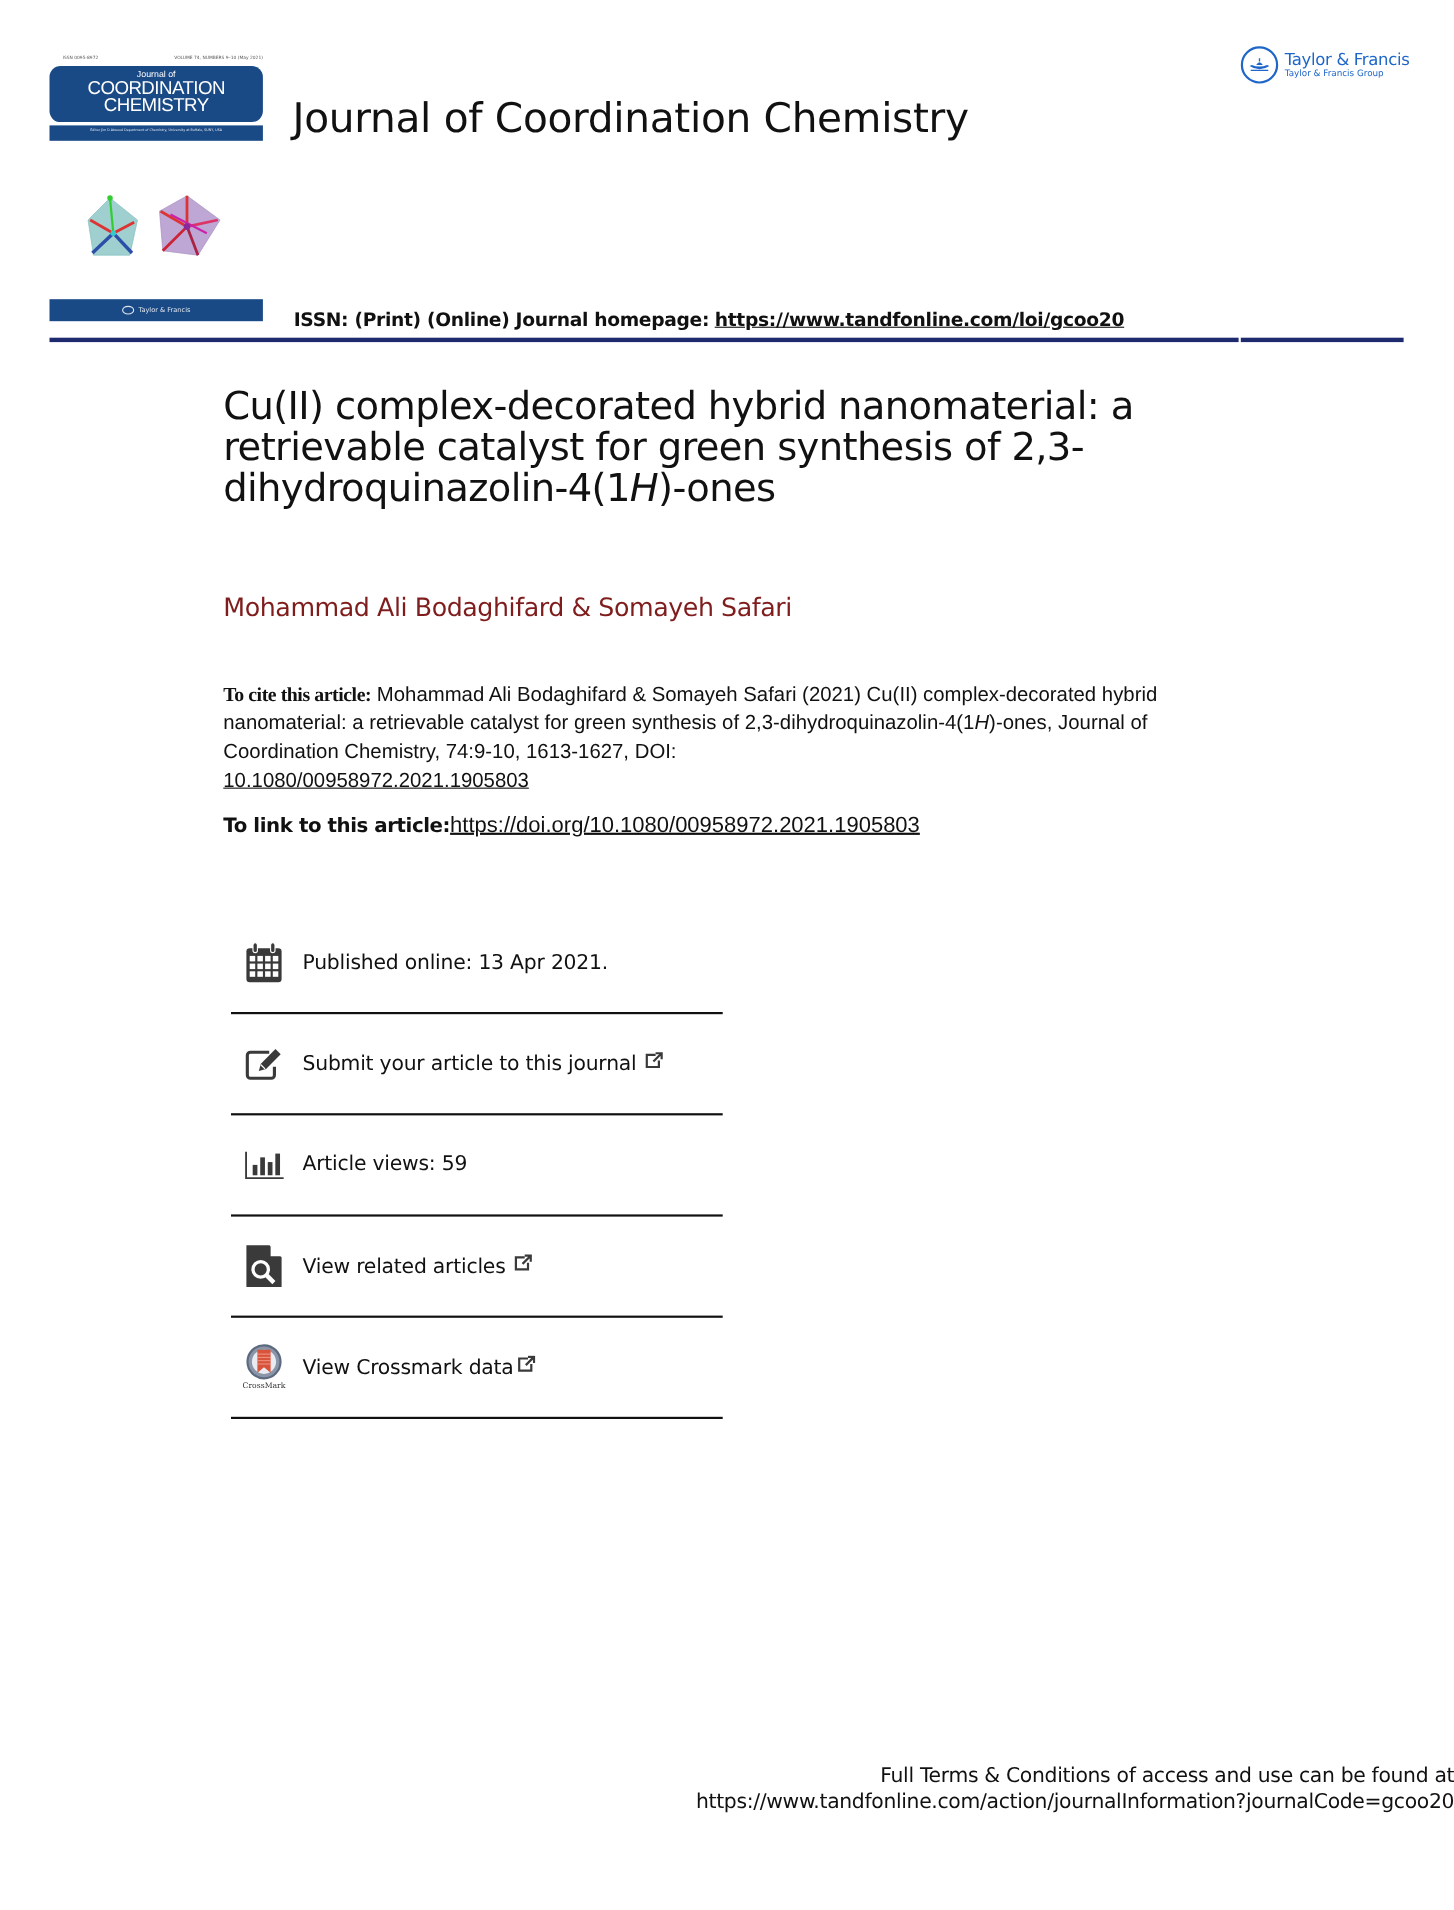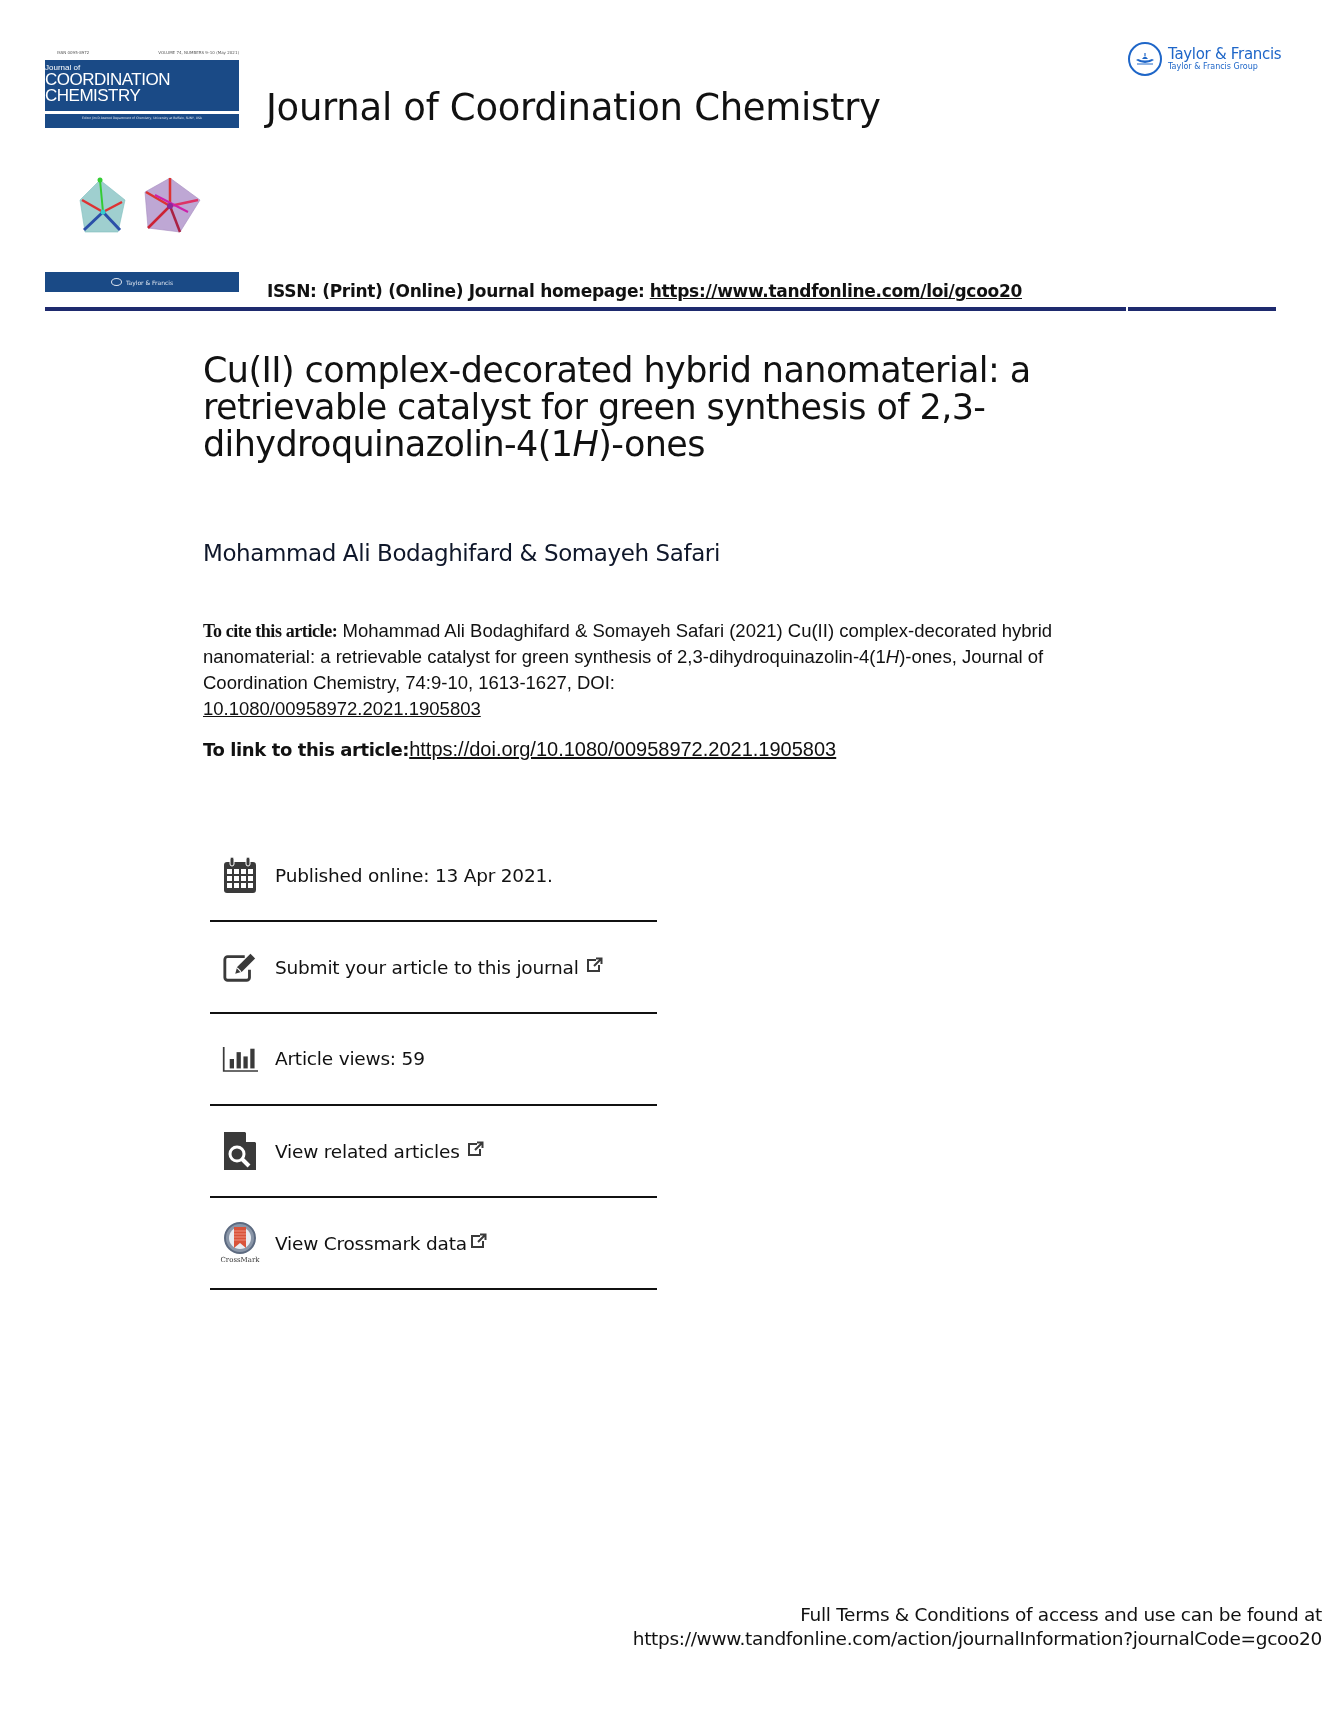--- a/index.html
+++ b/index.html
@@ -2,21 +2,21 @@
 <html><head>
   <meta charset="utf-8">
   <style>
     * { box-sizing: border-box; margin: 0; padding: 0; }
     html, body { width: 1322px; height: 1736px; background: #ffffff; }
     body { position: relative; font-family: "DejaVu Sans", sans-serif; color: #111; overflow: hidden; }
 
     
     .cover { position: absolute; left: 45px; top: 50px; width: 194px; height: 244px; }
     .cover-meta { position: absolute; left: 12px; top: 0; width: 182px; height: 10px; font-size: 4px; color: #555; display: flex; justify-content: space-between; }
-    .cover-band { position: absolute; left: 0; top: 10px; width: 194px; height: 51px; background: #1a4a86; color: #fff; text-align: left; }
+    .cover-band { position: absolute; left: 0; top: 10px; width: 194px; height: 51px; background: #1a4a86; color: #fff; text-align: center; border-radius: 10px; }
     .cover-band .cv-small { font-size: 8px; margin-top: 3px; font-family: "Liberation Sans", sans-serif; }
     .cover-band .cv-big { font-size: 17px; line-height: 16px; letter-spacing: -0.5px; font-family: "Liberation Sans", sans-serif; }
     .cover-editor { position: absolute; left: 0; top: 64px; width: 194px; height: 14px; background: #1a4a86; color: #dfe6f0; font-size: 3px; text-align: center; line-height: 4px; padding-top: 2px; }
     .cover-art { position: absolute; left: 25px; top: 120px; width: 140px; height: 80px; }
     .cover-footer { position: absolute; left: 0; top: 222px; width: 194px; height: 20px; background: #1a4a86; color: #dfe6f0; font-size: 6px; display: flex; align-items: center; justify-content: center; gap: 4px; }
     .cover-footer .tf-circle { width: 11px; height: 8px; border: 1px solid #dfe6f0; border-radius: 50%; }
 
     
     .journal-name { position: absolute; left: 266px; top: 86px; font-size: 37px; color: #111; font-family: "DejaVu Sans", sans-serif; letter-spacing: -0.3px; }
     .tf-logo { position: absolute; left: 1128px; top: 40px; width: 160px; height: 38px; display: flex; align-items: center; }
@@ -29,21 +29,21 @@
     .issn-line a { color: #111; text-decoration: underline; font-weight: bold; }
     .issn-line .issn-label { font-weight: bold; }
 
     .header-rule { position: absolute; top: 307px; height: 4px; background: #1e2a6e; }
     .rule-a { left: 45px; width: 1081px; }
     .rule-b { left: 1128px; width: 148px; }
 
     
     .article-title { position: absolute; left: 203px; top: 352px; width: 880px; font-size: 35px; line-height: 37px; color: #111; letter-spacing: -0.6px; }
     .article-title i { font-style: italic; }
-    .authors { position: absolute; left: 203px; top: 540px; font-size: 23px; letter-spacing: -0.4px; color: #0f172a; }
+    .authors { position: absolute; left: 203px; top: 540px; font-size: 23px; letter-spacing: -0.4px; color: #7f1d1d; }
 
     .cite { position: absolute; left: 203px; top: 618px; width: 880px; font-size: 18.5px; line-height: 26px; color: #111; font-family: "Liberation Sans", sans-serif; }
     .cite .cite-label { font-family: Liberation Serif, serif; font-weight: bold; font-size: 18px; letter-spacing: -0.4px; }
     .cite a { color: #111; text-decoration: underline; }
     .link-line { position: absolute; left: 203px; top: 737px; font-size: 20px; color: #111; }
     .link-line .link-label { font-family: "DejaVu Sans", sans-serif; font-weight: bold; font-size: 18px; letter-spacing: -0.4px; margin-top: 32px; }
     .link-line a { font-family: "Liberation Sans", sans-serif; color: #111; text-decoration: underline; margin-left: 0; font-size: 20px; }
 
     
     .info-list { position: absolute; left: 210px; top: 830px; width: 447px; }

